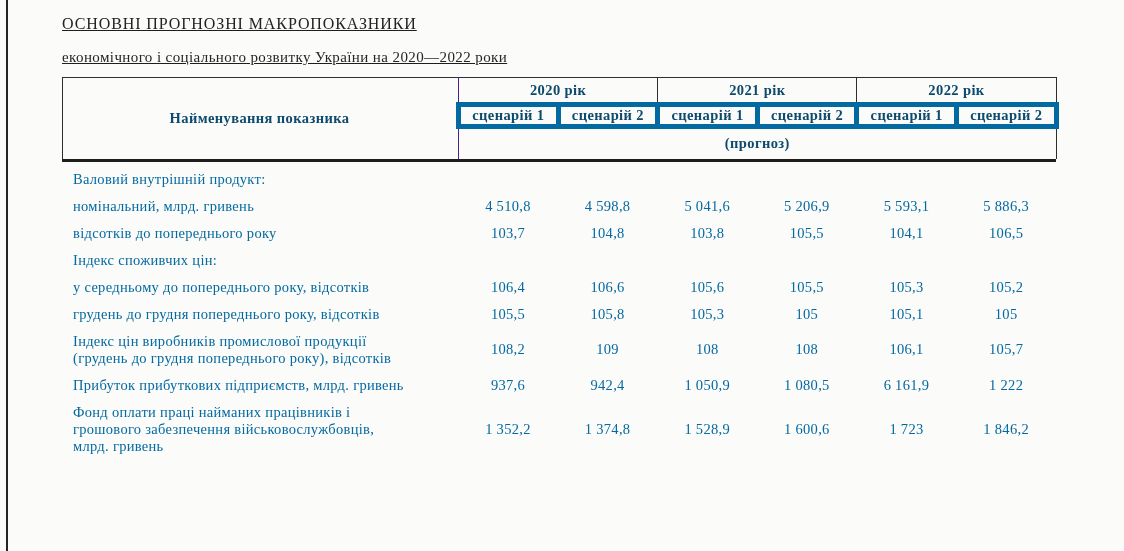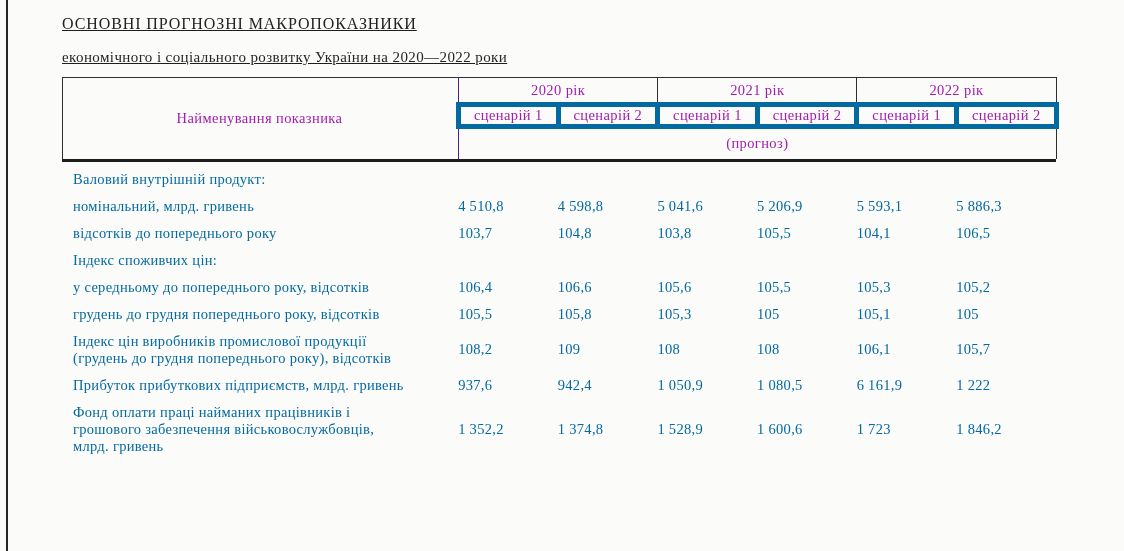--- a/index.html
+++ b/index.html
@@ -41,44 +41,44 @@
     left: 62px; top: 77px;
     width: 994px;
   }
   table { border-collapse: collapse; table-layout: fixed; width: 994px; }
   col.c-name { width: 396px; }
   col.c-val { width: 99.6px; }
 
   .header-box { border-bottom: 3px solid #1d1d1d; }
   .header-table { border: 1px solid #2e2e2e; border-bottom: none; }
   .header-table th {
-    font-weight: normal;
+    font-weight: bold;
     font-size: 14.5px;
     letter-spacing: 0.4px;
     text-align: center;
     vertical-align: middle;
-    color: #a21caf;
+    color: #0c4a6e;
   }
   .th-name { border-right: 1px solid #4c1d95; }
   .th-year { height: 27px; border: 1px solid #2e2e2e; }
   .th-scenario { height: 16px; border: 5px solid #0369a1; }
   .th-prognoz { height: 32px; border: none; }
 
   .body-table { margin-top: 2px; }
   .body-table td {
     font-size: 14.5px;
     letter-spacing: 0.3px;
     vertical-align: middle;
     padding-top: 5px;
     padding-bottom: 5px;
     line-height: 17px;
     color: #0369a1;
   }
   .cell-label { text-align: left; padding-left: 11px; padding-right: 48px; }
-  .cell-value { text-align: left; white-space: nowrap; }
+  .cell-value { text-align: center; white-space: nowrap; }
   .row-first td { padding-top: 7px; }
 </style>
 </head>
 <body>
 
 <div class="page-edge"></div>
 
 <div class="title-block">
   <div class="doc-title">ОСНОВНІ ПРОГНОЗНІ МАКРОПОКАЗНИКИ</div>
   <div class="doc-subtitle">економічного і соціального розвитку України на 2020—2022 роки</div>

